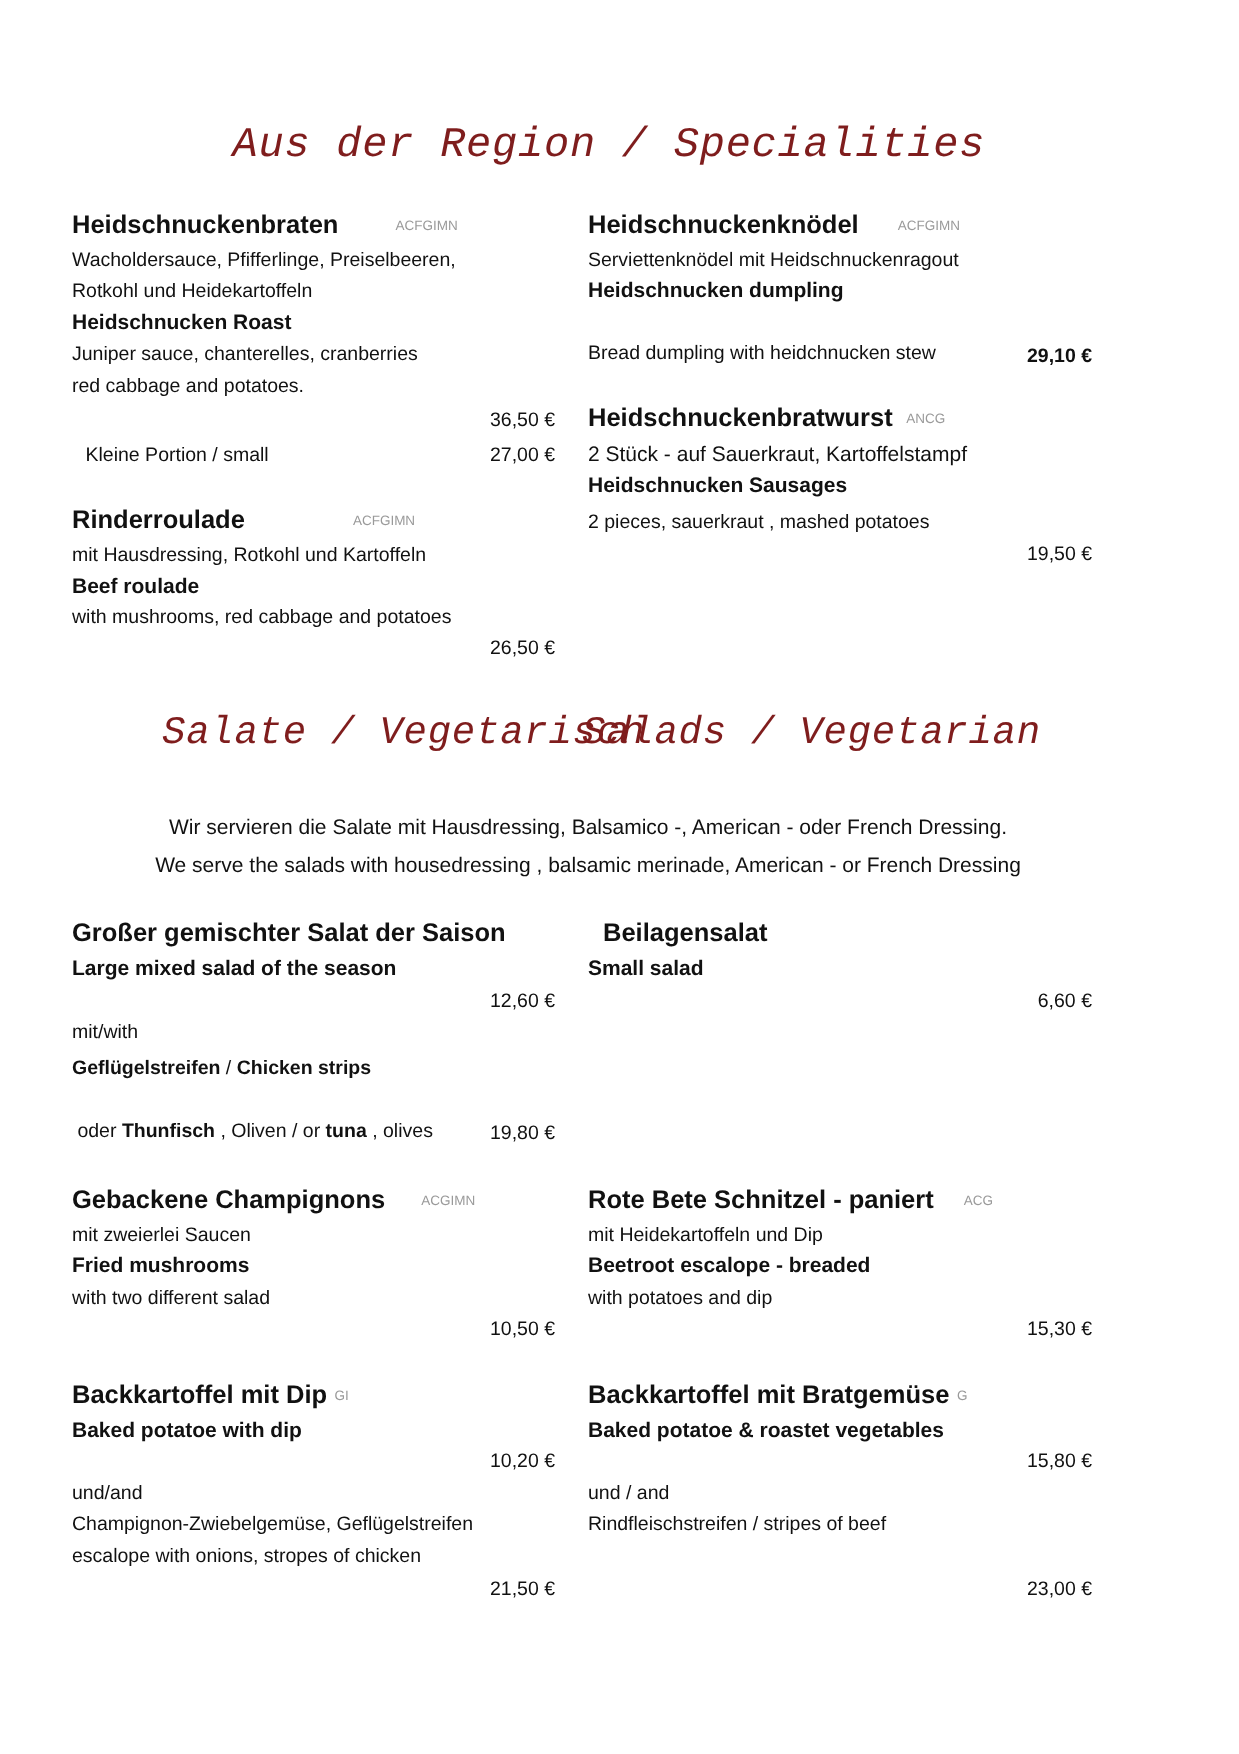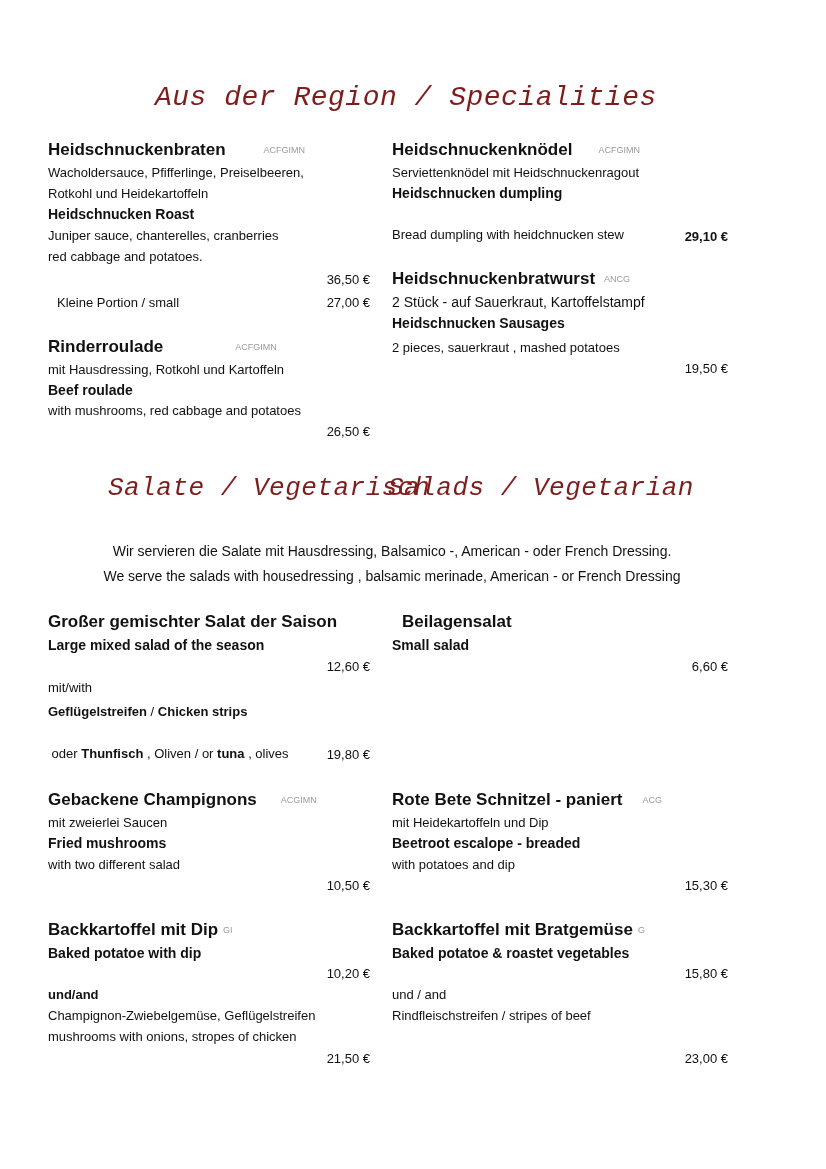--- a/index.html
+++ b/index.html
@@ -92,23 +92,23 @@
   <div class="abs txt" style="left:392px;top:815px;">mit Heidekartoffeln und Dip</div>
   <div class="abs sub" style="left:392px;top:835px;">Beetroot escalope - breaded</div>
   <div class="abs txt" style="left:392px;top:857px;">with potatoes and dip</div>
   <div class="abs price" style="left:628px;width:100px;top:878px;">15,30 €</div>
 </div>
 
 <div>
   <div class="abs title" style="left:48px;top:920px;"><span>Backkartoffel mit Dip</span><span class="allergen" style="margin-left:5px;">GI</span></div>
   <div class="abs sub" style="left:48px;top:945px;">Baked potatoe with dip</div>
   <div class="abs price" style="left:270px;width:100px;top:966px;">10,20 €</div>
-  <div class="abs txt" style="left:48px;top:987px;font-weight:bold;">und/and</div>
+  <div class="abs txt" style="left:48px;top:987px;">und/and</div>
   <div class="abs txt" style="left:48px;top:1008px;">Champignon-Zwiebelgemüse, Geflügelstreifen</div>
-  <div class="abs txt" style="left:48px;top:1029px;">mushrooms with onions, stropes of chicken</div>
+  <div class="abs txt" style="left:48px;top:1029px;">escalope with onions, stropes of chicken</div>
   <div class="abs price" style="left:270px;width:100px;top:1051px;">21,50 €</div>
 </div>
 
 <div>
   <div class="abs title" style="left:392px;top:920px;"><span>Backkartoffel mit Bratgemüse</span><span class="allergen" style="margin-left:5px;">G</span></div>
   <div class="abs sub" style="left:392px;top:945px;">Baked potatoe &amp; roastet vegetables</div>
   <div class="abs price" style="left:628px;width:100px;top:966px;">15,80 €</div>
   <div class="abs txt" style="left:392px;top:987px;">und / and</div>
   <div class="abs txt" style="left:392px;top:1008px;">Rindfleischstreifen / stripes of beef</div>
   <div class="abs price" style="left:628px;width:100px;top:1051px;">23,00 €</div>

